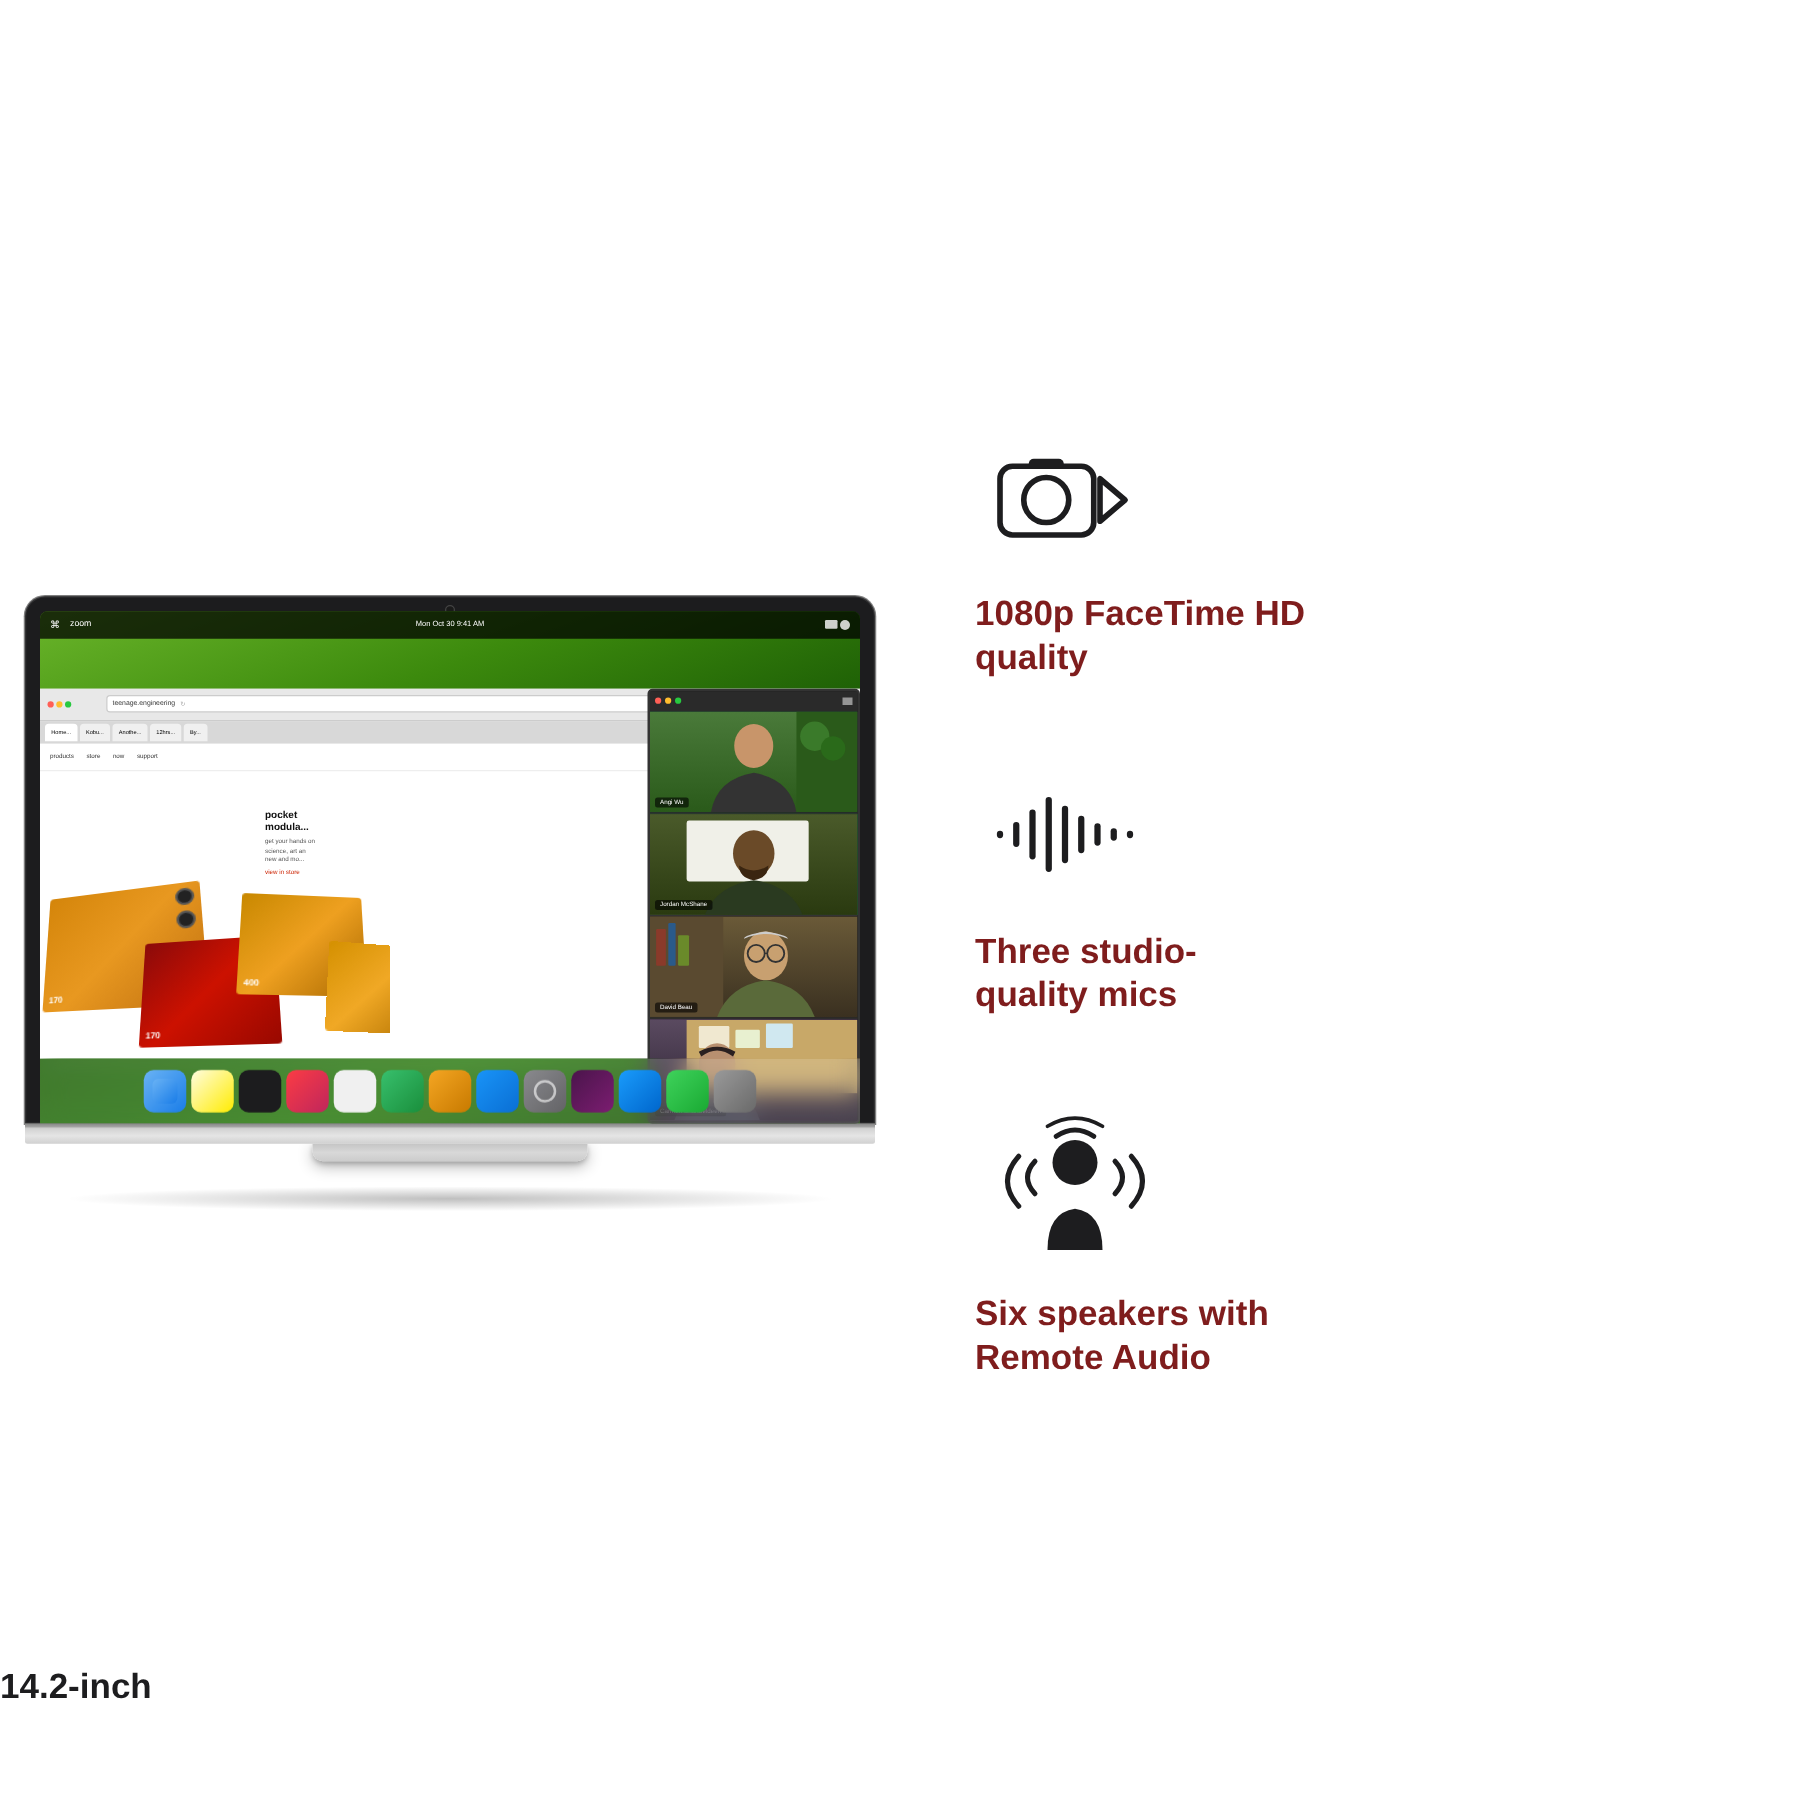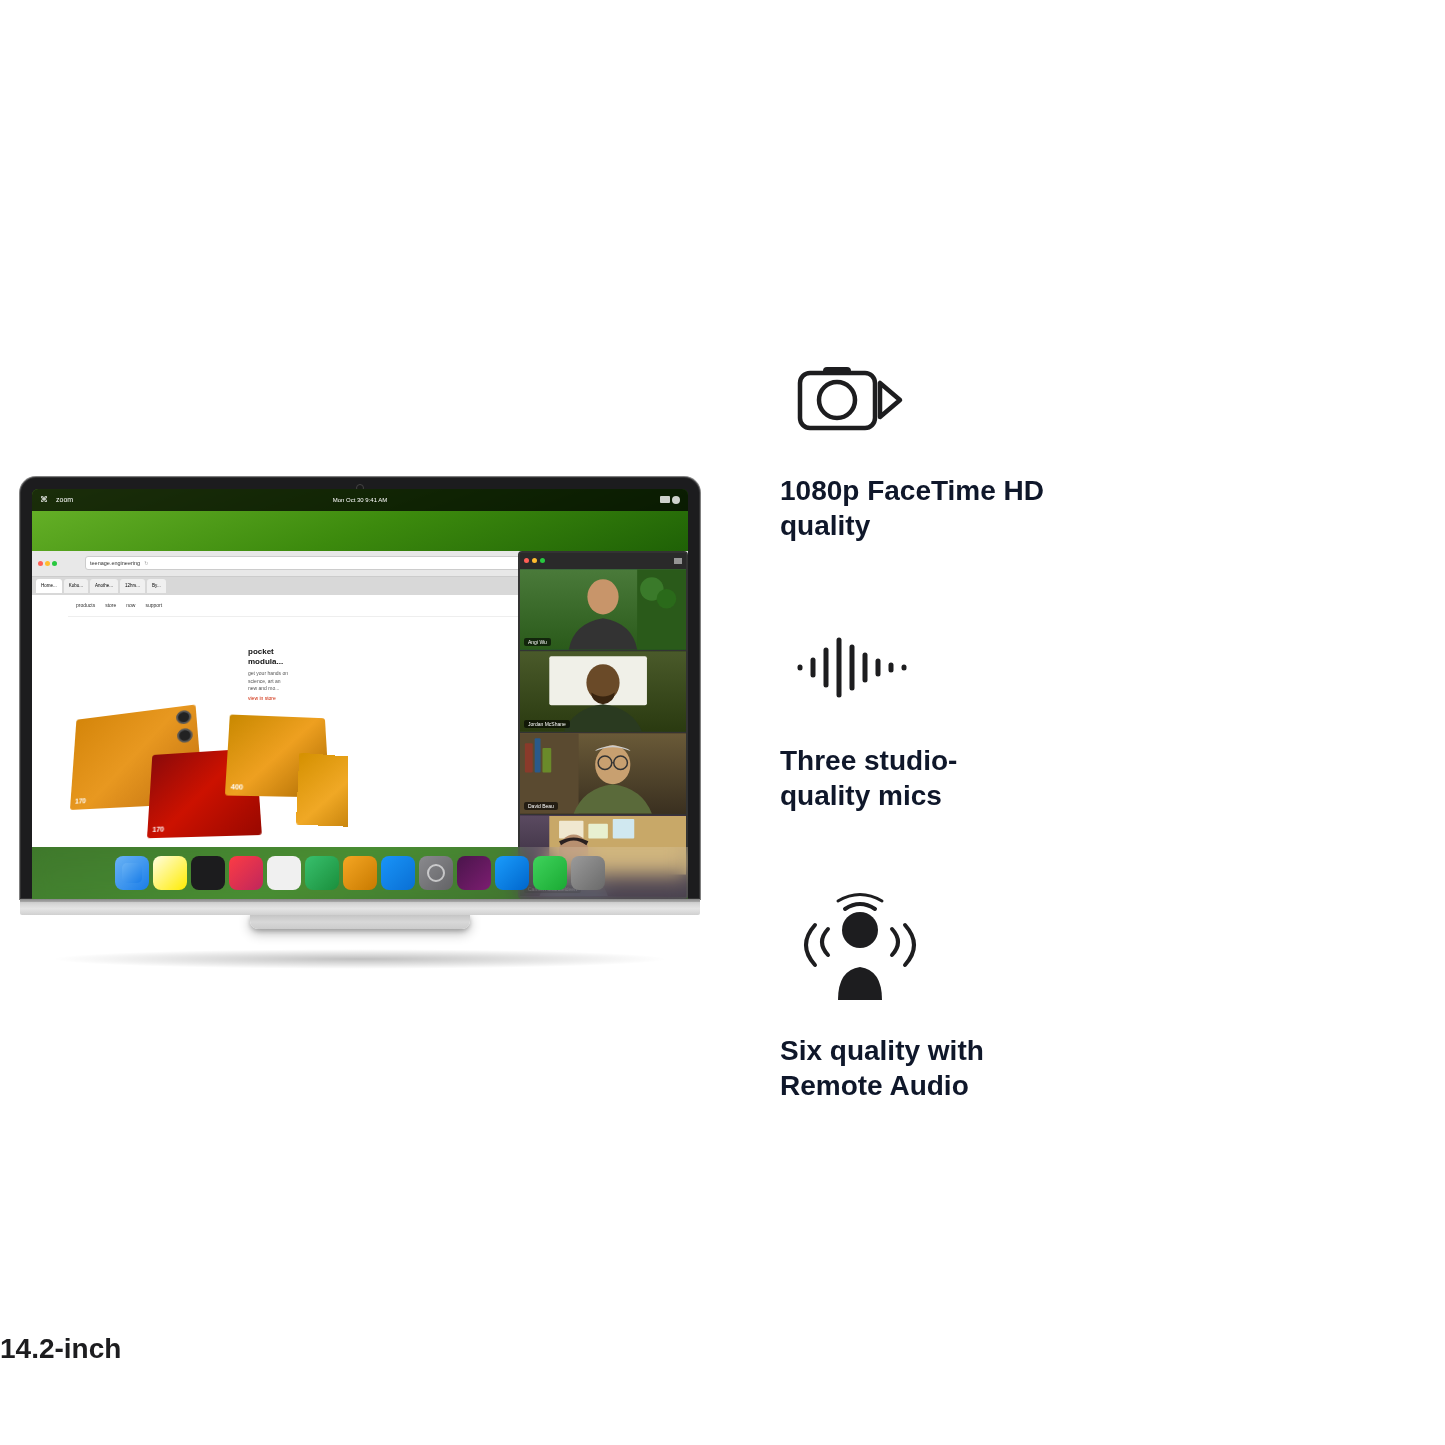--- a/index.html
+++ b/index.html
@@ -210,21 +210,20 @@
     }
 
     .browser-content {
       position: absolute;
       top: 44px;
       left: 0;
       right: 0;
       bottom: 0;
       background: white;
       overflow: hidden;
-      padding-left: 36px;
     }
 
     .website-header {
       height: 22px;
       background: white;
       display: flex;
       align-items: center;
       padding: 0 8px;
       gap: 10px;
       border-bottom: 1px solid #eee;
@@ -404,21 +403,21 @@
       height: 110px;
       display: flex;
       align-items: center;
       justify-content: center;
       margin-bottom: 20px;
     }
 
     .feature-title {
       font-size: 28px;
       font-weight: 700;
-      color: #0f172a;
+      color: #7f1d1d;
       line-height: 1.25;
       max-width: 360px;
     }
 
     
     .dock-finder { background: linear-gradient(135deg, #6ab3f5 0%, #1a7de8 100%); }
 
     
     .laptop-shadow {
       width: 620px;
@@ -840,20 +839,20 @@
 
           <path d="M 109 70 Q 121 57 109 44" fill="none" stroke="#1d1d1f" stroke-width="4" stroke-linecap="round"></path>
 
           <path d="M 122 80 Q 140 60 122 40" fill="none" stroke="#1d1d1f" stroke-width="4" stroke-linecap="round"></path>
 
           <path d="M 62 24 Q 77 14 92 24" fill="none" stroke="#1d1d1f" stroke-width="4" stroke-linecap="round"></path>
           <path d="M 55 16 Q 77 3 99 16" fill="none" stroke="#1d1d1f" stroke-width="3" stroke-linecap="round"></path>
         </svg>
       </div>
       <div class="feature-title">
-        <span>Six quality with</span><br>
+        <span>Six speakers with</span><br>
         <span>Remote Audio</span>
       </div>
     </div>
 
   </div>
 
 </div>
 
 </body></html>

